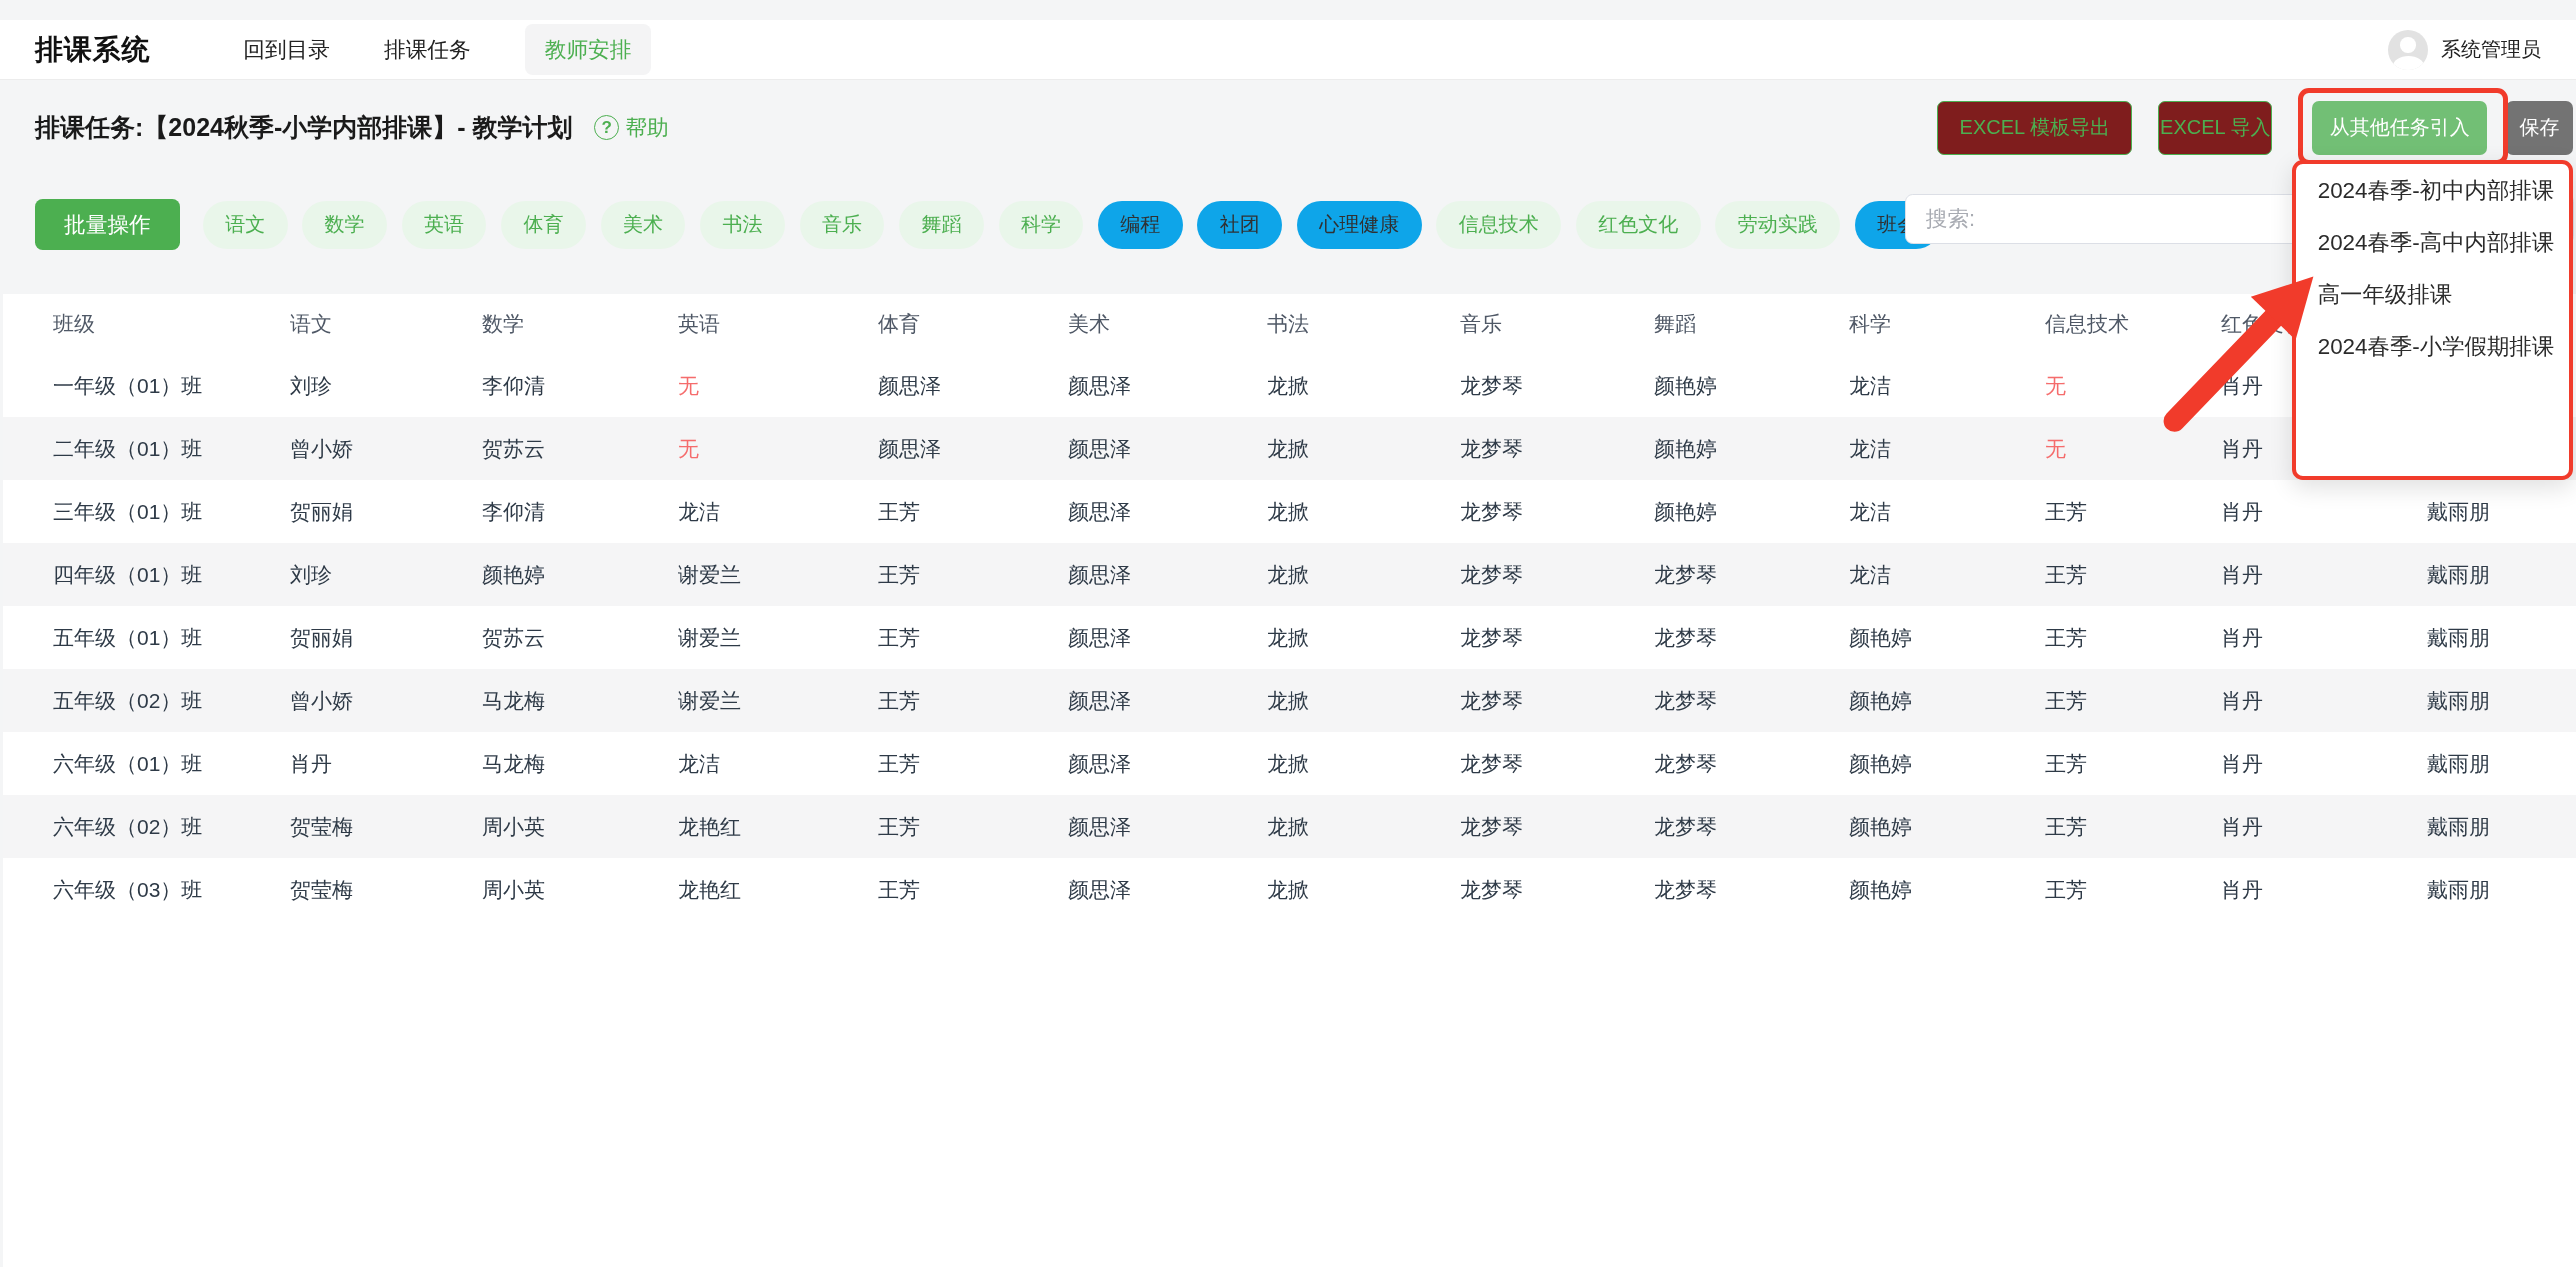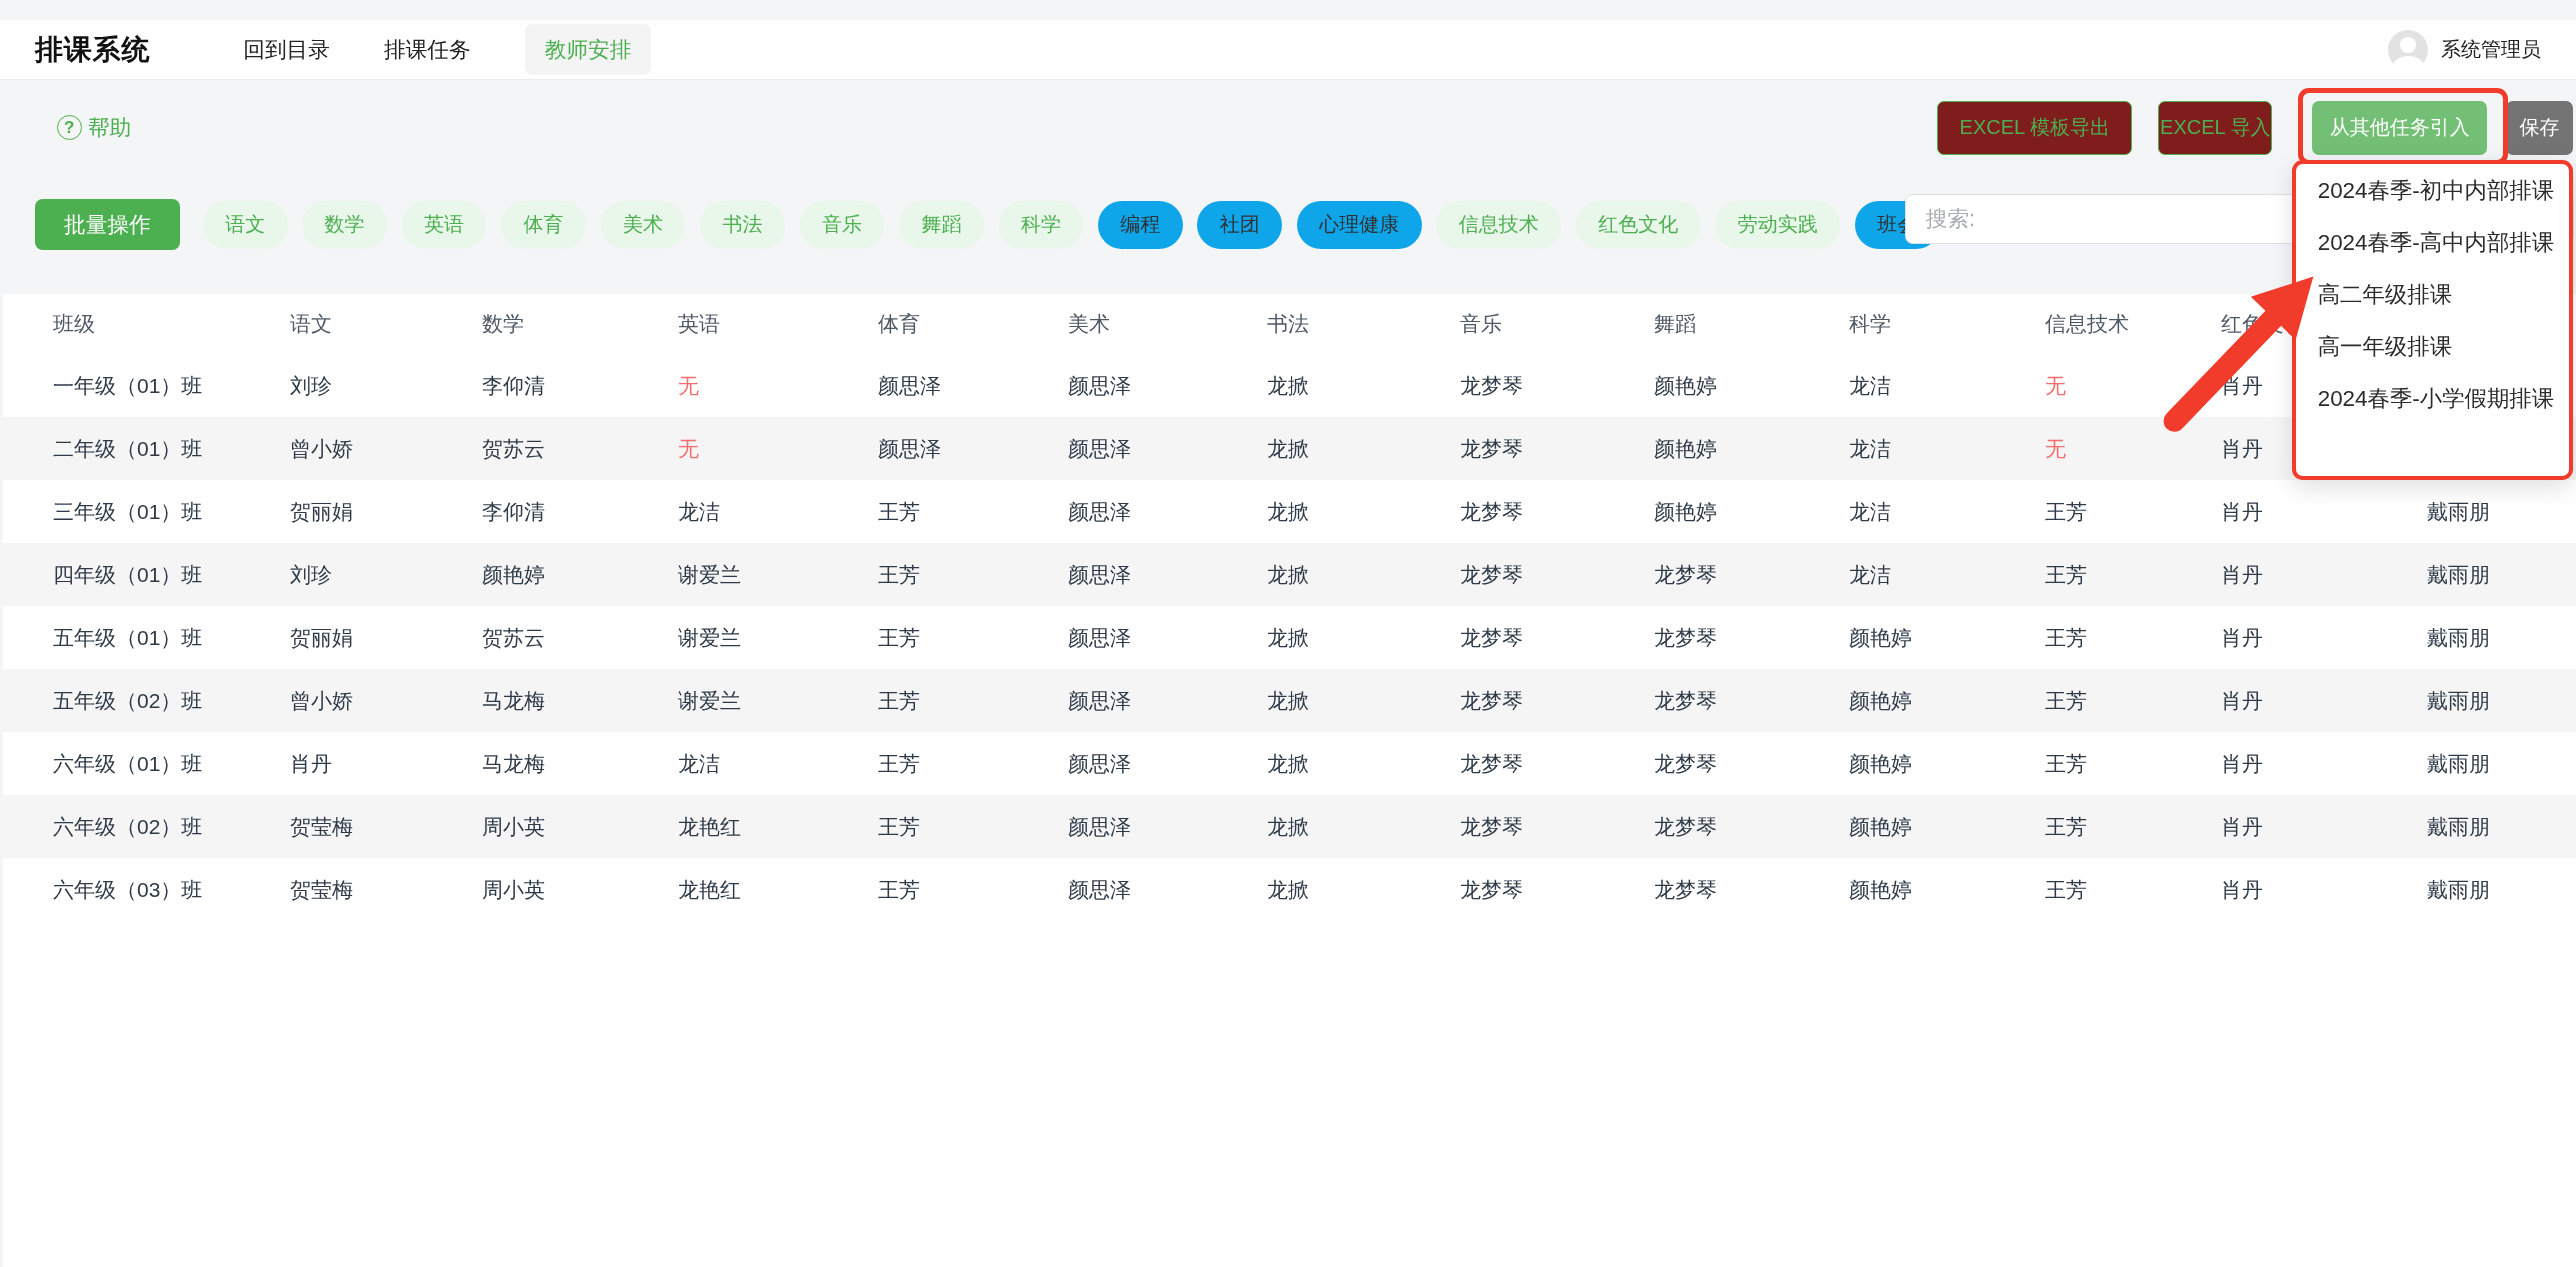--- a/index.html
+++ b/index.html
@@ -93,20 +93,21 @@
         <div class="head"></div>
           <div class="body"></div>
       </div>
       <span class="username">系统管理员</span>
     </div>
   </header>
 
   <main class="main">
 
     <div class="title-row">
+      <h1 class="page-title">排课任务:【2024秋季-小学内部排课】- 教学计划</h1>
       <span class="help">
         <span class="help-icon">?</span>
         <span>帮助</span>
       </span>
       <div class="actions">
         <button class="btn outline btn-export">EXCEL 模板导出</button>
         <button class="btn outline btn-import">EXCEL 导入</button>
         <button class="btn btn-other">从其他任务引入</button>
         <button class="btn btn-save">保存</button>
       </div>
@@ -308,21 +309,20 @@
           </tbody>
       </table>
     </div>
   </main>
 
   <div class="red-rect-btn"></div>
 
   <div class="dropdown" id="dropdown">
       <div class="dropdown-item">2024春季-初中内部排课</div>
       <div class="dropdown-item">2024春季-高中内部排课</div>
-      <div class="dropdown-item">高二年级排课</div>
       <div class="dropdown-item">高一年级排课</div>
       <div class="dropdown-item">2024春季-小学假期排课</div>
     </div>
 
   <svg class="arrow-svg" viewBox="0 0 320 250">
     <line x1="110" y1="215" x2="240" y2="80" stroke="#f13b2b" stroke-width="28" stroke-linecap="round"></line>
     <polygon points="290,28 267,110 209,54" fill="#f13b2b"></polygon>
   </svg>
 
 </div>

